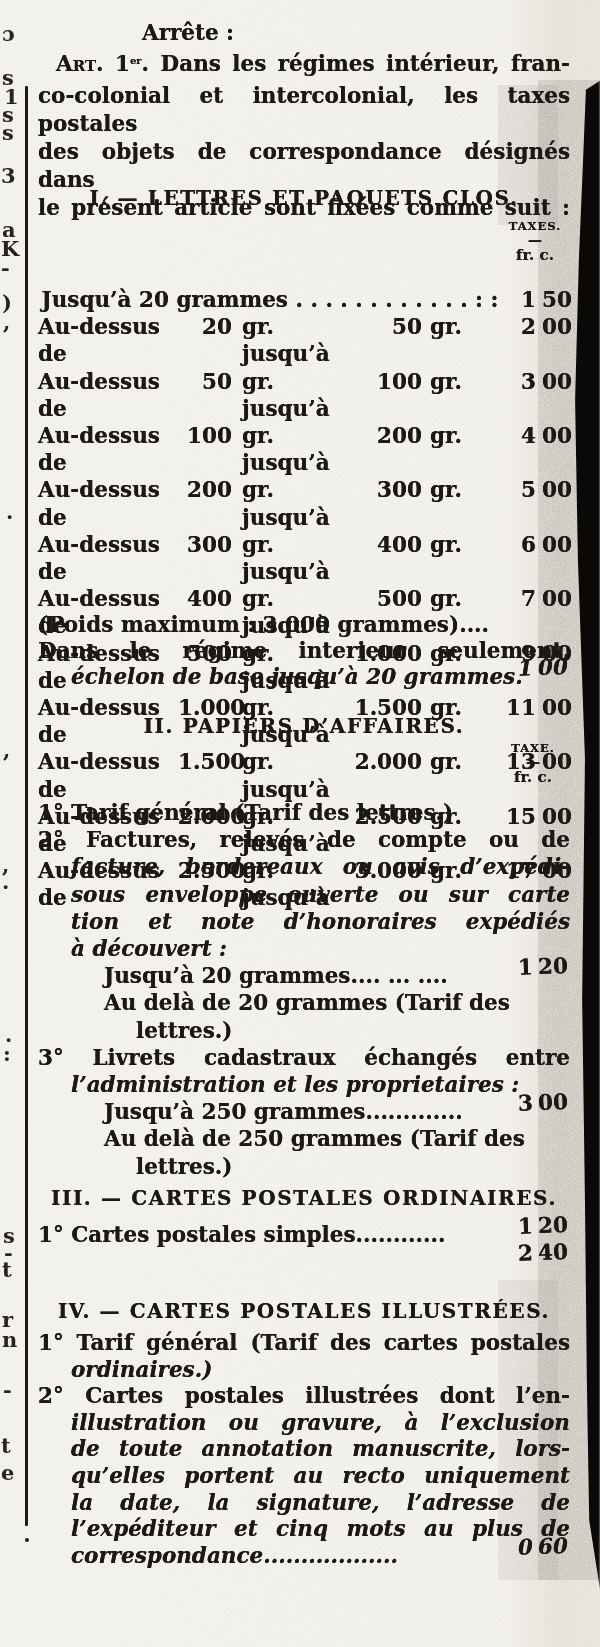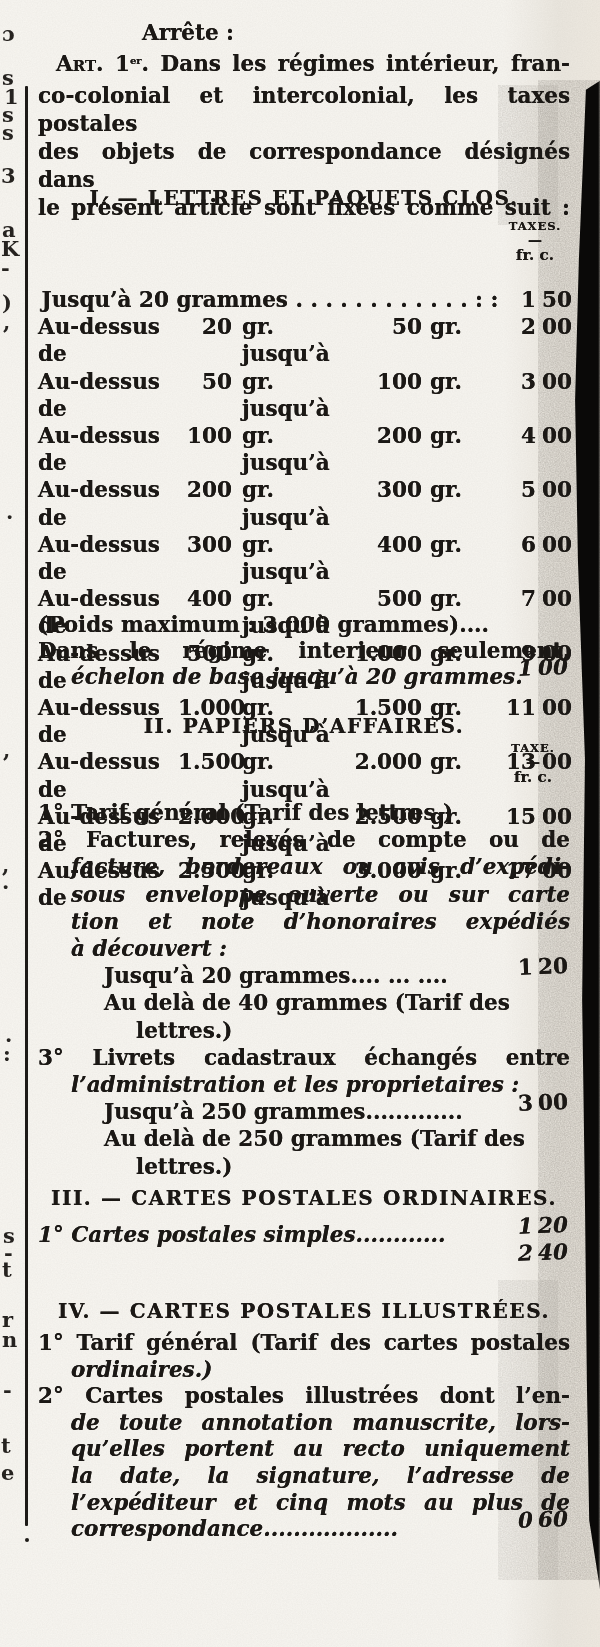--- a/index.html
+++ b/index.html
@@ -54,21 +54,21 @@
   .cw1{grid-column:2;text-align:right;}
   .cm{grid-column:3;padding-left:10px;}
   .cw2{grid-column:4;text-align:right;}
   .cg{grid-column:5;padding-left:8px;}
   .cfull{grid-column:1/7;text-align:center;}
   .cfr{grid-column:7;text-align:right;}
   .cc{grid-column:8;padding-left:6px;}
   .s1notes{top:612px;}
   .s1notes .line{line-height:26px;min-height:26px;}
   .s2lines{top:799px;}
-  .s3lines{top:1221px;font-style:italic;}
+  .s3lines{top:1221px;}
   .s3lines .line{line-height:27px;min-height:27px;}
   .s4lines{top:1330px;}
   .s4lines .line{line-height:26.6px;min-height:26.6px;}
   
   .price{position:absolute;right:2px;top:0;display:inline-flex;gap:5px;transform:rotate(-2deg);}
   .price .fr{min-width:26px;text-align:right;}
   .price .c{min-width:26px;text-align:left;}
   .po{top:-9px;}
 </style>
 </head>
@@ -267,21 +267,21 @@
         <div class="line "><span>1° Tarif général (Tarif des lettres.)</span></div>
         <div class="line j"><span>2° Factures, relevés de compte ou de</span></div>
         <div class="line ind1 j"><span>facture, bordereaux ou avis d’expédi-</span></div>
         <div class="line ind1 j"><span>sous enveloppe ouverte ou sur carte</span></div>
         <div class="line ind1 j"><span>tion et note d’honoraires expédiés</span></div>
         <div class="line ind1"><span>à découvert :</span></div>
         <div class="line ind2"><span>Jusqu’à 20 grammes.... ... ....</span><span class="price po">
             <span class="fr">1</span>
             <span class="c">20</span>
           </span></div>
-        <div class="line ind2"><span>Au delà de 40 grammes (Tarif des</span></div>
+        <div class="line ind2"><span>Au delà de 20 grammes (Tarif des</span></div>
         <div class="line ind3"><span>lettres.)</span></div>
         <div class="line j"><span>3° Livrets cadastraux échangés entre</span></div>
         <div class="line ind1"><span>l’administration et les proprietaires :</span></div>
         <div class="line ind2"><span>Jusqu’à 250 grammes.............</span><span class="price po">
             <span class="fr">3</span>
             <span class="c">00</span>
           </span></div>
         <div class="line ind2"><span>Au delà de 250 grammes (Tarif des</span></div>
         <div class="line ind3"><span>lettres.)</span></div>
       </div>
@@ -298,20 +298,21 @@
             <span class="c">40</span>
           </span></div>
       </div>
 
     <div class="sect-title s4title">IV. — CARTES POSTALES ILLUSTRÉES.</div>
 
     <div class="s4lines">
         <div class="line j"><span>1° Tarif général (Tarif des cartes postales</span></div>
         <div class="line ind1"><span>ordinaires.)</span></div>
         <div class="line j"><span>2° Cartes postales illustrées dont l’en-</span></div>
+        <div class="line ind1 j"><span>illustration ou gravure, à l’exclusion</span></div>
         <div class="line ind1 j"><span>de toute annotation manuscrite, lors-</span></div>
         <div class="line ind1 j"><span>qu’elles portent au recto uniquement</span></div>
         <div class="line ind1 j"><span>la date, la signature, l’adresse de</span></div>
         <div class="line ind1 j"><span>l’expéditeur et cinq mots au plus de</span></div>
         <div class="line ind1"><span>correspondance..................</span><span class="price po">
             <span class="fr">0</span>
             <span class="c">60</span>
           </span></div>
       </div>
 

